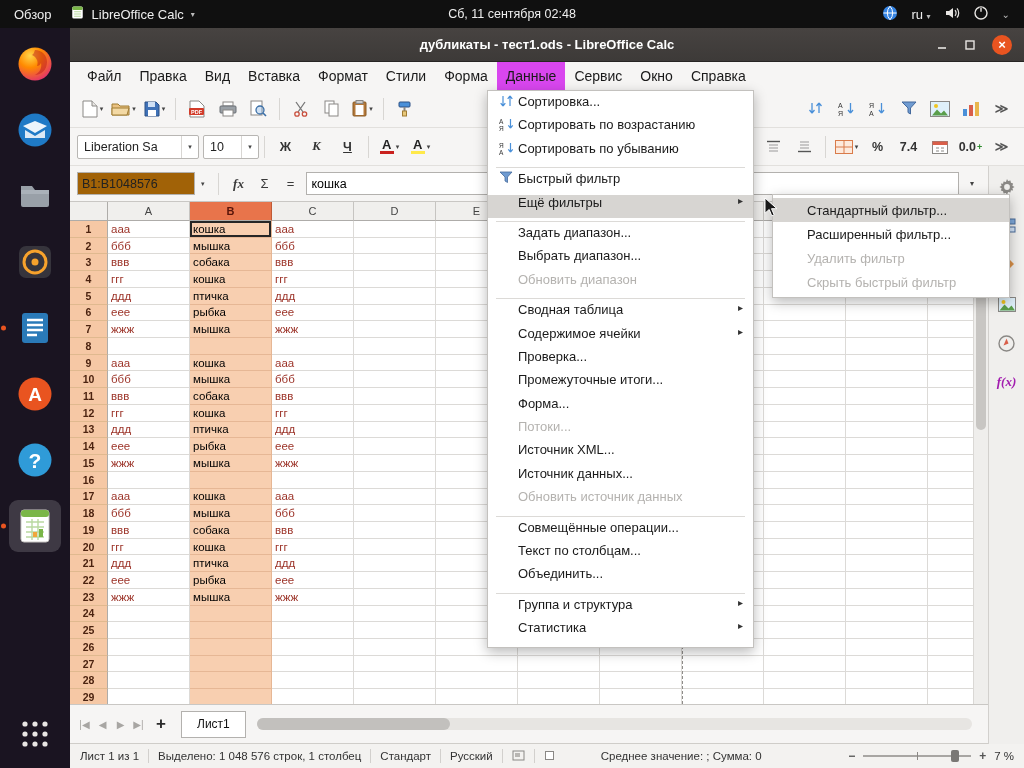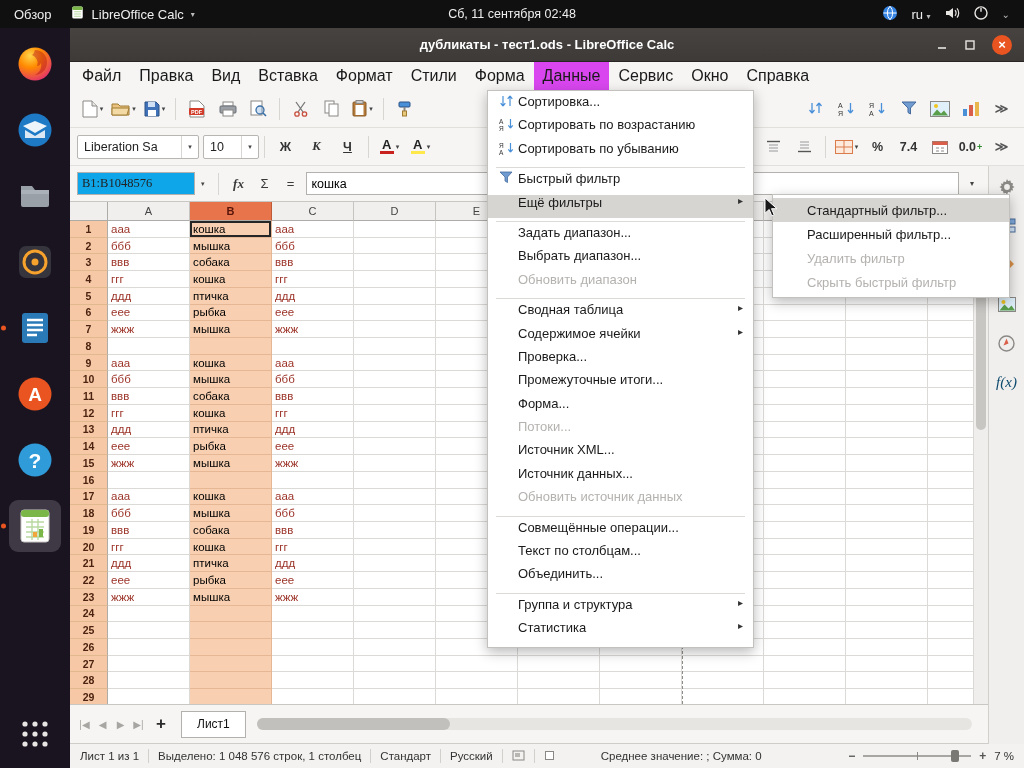--- a/index.html
+++ b/index.html
@@ -25,22 +25,22 @@
   
   .window{position:absolute;left:70px;top:28px;right:0;bottom:0;background:#f6f5f4;
           display:flex;flex-direction:column;z-index:1}
   .titlebar{height:34px;flex:none;background:linear-gradient(#474341,#3d3a38);color:#fff;
             display:flex;align-items:center;position:relative;border-bottom:1px solid #272523;box-sizing:border-box}
   .title{position:absolute;left:50%;transform:translateX(-50%);font-size:13px;font-weight:700;white-space:nowrap}
   .win-controls{margin-left:auto;display:flex;align-items:center;gap:16px;padding-right:12px}
   .wc{color:#e8e6e3;display:flex;align-items:center;justify-content:center}
   .wc-close{width:20px;height:20px;border-radius:50%;background:#e95420;color:#fff;font-size:13px;font-weight:700}
   
-  .menubar{height:28px;flex:none;background:#f6f5f4;display:flex;align-items:stretch;font-size:16px;
-           color:#1a1a1a;padding-left:3px}
+  .menubar{height:28px;flex:none;background:#f6f5f4;display:flex;align-items:stretch;font-size:14px;
+           color:#1a1a1a;padding-left:8px}
   .mb-item{padding:0 9px;display:flex;align-items:center;white-space:nowrap}
   .mb-item.active{background:#d946ef}
   
   .toolbar{height:38px;flex:none;background:#f6f5f4;border-bottom:1px solid #e2e0dd;display:flex;
            align-items:center;padding:0 7px;box-sizing:border-box}
   .tb-spring{margin-left:auto;display:flex;align-items:center}
   .tbtn{height:26px;min-width:25px;padding:0 2px;display:flex;align-items:center;justify-content:center;
         border-radius:3px;margin:0 1px;flex:none}
   .tg{font-size:12.5px;font-weight:700;color:#333}
   .drop{font-size:7px;color:#444;margin-left:2px}
@@ -50,22 +50,22 @@
          align-items:center;font-size:12.5px;color:#222;padding-left:6px;box-sizing:border-box;flex:none}
   .combo .ca{margin-left:auto;width:16px;height:100%;border-left:1px solid #d8d6d3;display:flex;
              align-items:center;justify-content:center;font-size:7px;color:#444}
   .stack{display:flex;flex-direction:column;align-items:center;line-height:11px}
   .fc-letter{font-size:13px;font-weight:700;color:#222}
   .cbar{width:14px;height:3px;margin-top:1px}
   .plus{font-size:9px;font-weight:700;color:#2e8b2e;margin-left:1px}
   
   .formulabar{height:36px;flex:none;background:#f6f5f4;border-bottom:1px solid #c9c7c4;display:flex;
               align-items:center;padding:0 7px;gap:4px;box-sizing:border-box;margin-right:36px}
-  .namebox{width:118px;height:23px;background:#0ea5e9;border:1px solid #b3b1ae;font-size:12.5px;
-           color:#222;padding:0 4px;box-sizing:border-box;font-family:Liberation Serif, serif}
+  .namebox{width:118px;height:23px;background:#a16207;border:1px solid #b3b1ae;font-size:12.5px;
+           color:#222;padding:0 4px;box-sizing:border-box;font-family:Liberation Sans, sans-serif}
   .fbtn{width:22px;height:24px;display:flex;align-items:center;justify-content:center;font-size:13px;color:#3a3a3a}
   .fx{font-style:italic;font-family:"Liberation Serif",serif;font-weight:700}
   .finput{flex:1;height:23px;background:#fff;border:1px solid #b3b1ae;font-size:12.5px;color:#000;
           padding:0 5px;box-sizing:border-box;font-family:"Liberation Sans",sans-serif}
   .fexp{width:18px;text-align:center;font-size:8px;color:#444}
   
   .content{flex:1;display:flex;margin-right:36px;position:relative;overflow:hidden;background:#fff}
   .grid{flex:1;overflow:hidden;position:relative}
   .g-hrow{display:flex;height:19px}
   .g-corner{width:38px;flex:none;background:#f0efed;border-right:1px solid #aeaca9;border-bottom:1px solid #aeaca9;box-sizing:border-box}
@@ -82,21 +82,21 @@
   .g-c.red{color:#9c3328}
   .g-c.active{box-shadow:inset 0 0 0 2px #262626}
   .pagebreak{position:absolute;left:612px;top:19px;bottom:0;width:0;border-left:1px dashed #8f8d8a;pointer-events:none}
   .vscroll{width:14px;flex:none;background:#efeeec;border-left:1px solid #dad8d5;position:relative}
   .vthumb{position:absolute;left:2px;right:2px;top:2px;height:45%;background:#c8c6c3;border-radius:6px}
   
   .sidebar{position:absolute;right:0;top:138px;bottom:24px;width:36px;background:#f0efed;
            border-left:1px solid #d2d0cd;display:flex;flex-direction:column;align-items:center;
            gap:13px;padding-top:8px;box-sizing:border-box;z-index:5}
   .sb-ic{width:26px;height:26px;display:flex;align-items:center;justify-content:center;flex:none}
-  .sb-fx{font-size:15px;font-style:italic;font-weight:400;color:#0c4a6e;font-family:"Liberation Serif",serif}
+  .sb-fx{font-size:13px;font-style:italic;font-weight:700;color:#a21caf;font-family:"Liberation Serif",serif}
   
   .sheetbar{height:38px;flex:none;background:#f6f5f4;border-top:1px solid #c9c7c4;display:flex;
             align-items:center;padding:0 6px;margin-right:36px;gap:1px}
   .snav{width:17px;text-align:center;font-size:10px;color:#a8a6a3}
   .addsheet{width:26px;text-align:center;font-size:17px;color:#2b2b2b;font-weight:700}
   .sheettab{height:25px;background:#fff;border:1px solid #b3b1ae;display:flex;align-items:center;
             padding:0 15px;font-size:12px;color:#111;margin-left:6px}
   .hscroll{flex:1;height:12px;background:#e7e5e2;border-radius:6px;margin:0 10px;position:relative}
   .hthumb{position:absolute;left:0;top:0;bottom:0;width:27%;background:#c2c0bd;border-radius:6px}
   

